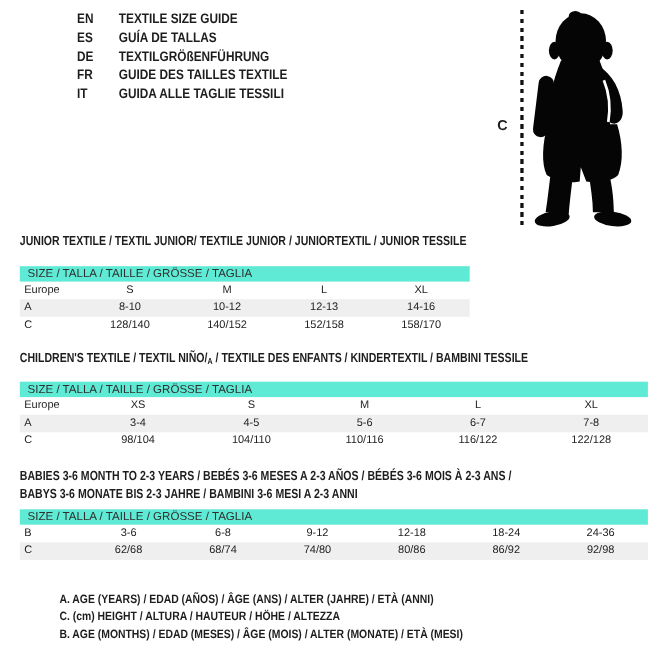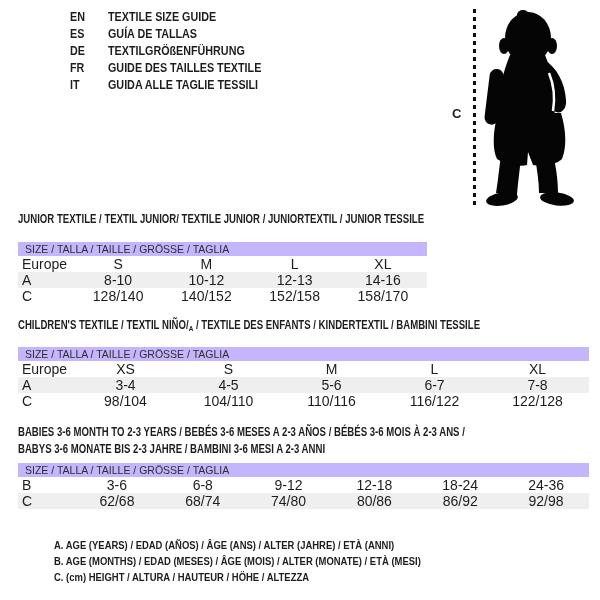--- a/index.html
+++ b/index.html
@@ -25,23 +25,23 @@
   .sec-title {position:absolute; left:18px; font-size:12px; font-weight:bold;
               white-space:nowrap; line-height:17px;}
   .title1 {top:211px;text-align:center;} .title2 {top:317px;} .title3 {top:424px;}
   .sub-a {font-size:8px; position:relative; top:2px;}
 
   
   .tbl {position:absolute; left:18px;}
   .t1 {top:242px; width:409px;}
   .t2 {top:347px; width:571px;}
   .t3 {top:463px; width:571px;}
-  .tbl-bar {height:14px; line-height:14px; background:#c4b5fd; font-size:10.5px;
+  .tbl-bar {height:14px; line-height:14px; background:#5eead4; font-size:10.5px;
             padding-left:7px; color:#2e2e2e;}
-  .trow {display:flex; height:16px; line-height:16px; font-size:14px;justify-content:space-between;}
+  .trow {display:flex; height:16px; line-height:16px; font-size:10px;justify-content:space-between;}
   .trow.alt {background:#efefef;}
   .tlbl {width:52px; padding-left:4px;}
   .tcell {flex:1; text-align:center;}
 
   
   .notes {position:absolute; left:18px; top:537px;}
   .note-line {height:16px; line-height:16px; font-size:11px; font-weight:bold; white-space:nowrap;margin-left:36px;}
 </style>
 </head>
 <body>
@@ -171,17 +171,17 @@
       <span class="tcell">68/74</span>
       <span class="tcell">74/80</span>
       <span class="tcell">80/86</span>
       <span class="tcell">86/92</span>
       <span class="tcell">92/98</span>
     </div>
   </div>
 
   <div class="notes">
     <div class="note-line"><span class="cond86">A. AGE (YEARS) / EDAD (AÑOS) / ÂGE (ANS) / ALTER (JAHRE) / ETÀ (ANNI)</span></div>
+    <div class="note-line"><span class="cond86">C. (cm) HEIGHT / ALTURA / HAUTEUR / HÖHE / ALTEZZA</span></div>
     <div class="note-line"><span class="cond86">B. AGE (MONTHS) / EDAD (MESES) / ÂGE (MOIS) / ALTER (MONATE) / ETÀ (MESI)</span></div>
-    <div class="note-line"><span class="cond86">C. (cm) HEIGHT / ALTURA / HAUTEUR / HÖHE / ALTEZZA</span></div>
   </div>
 
 </div>
 
 </body></html>

